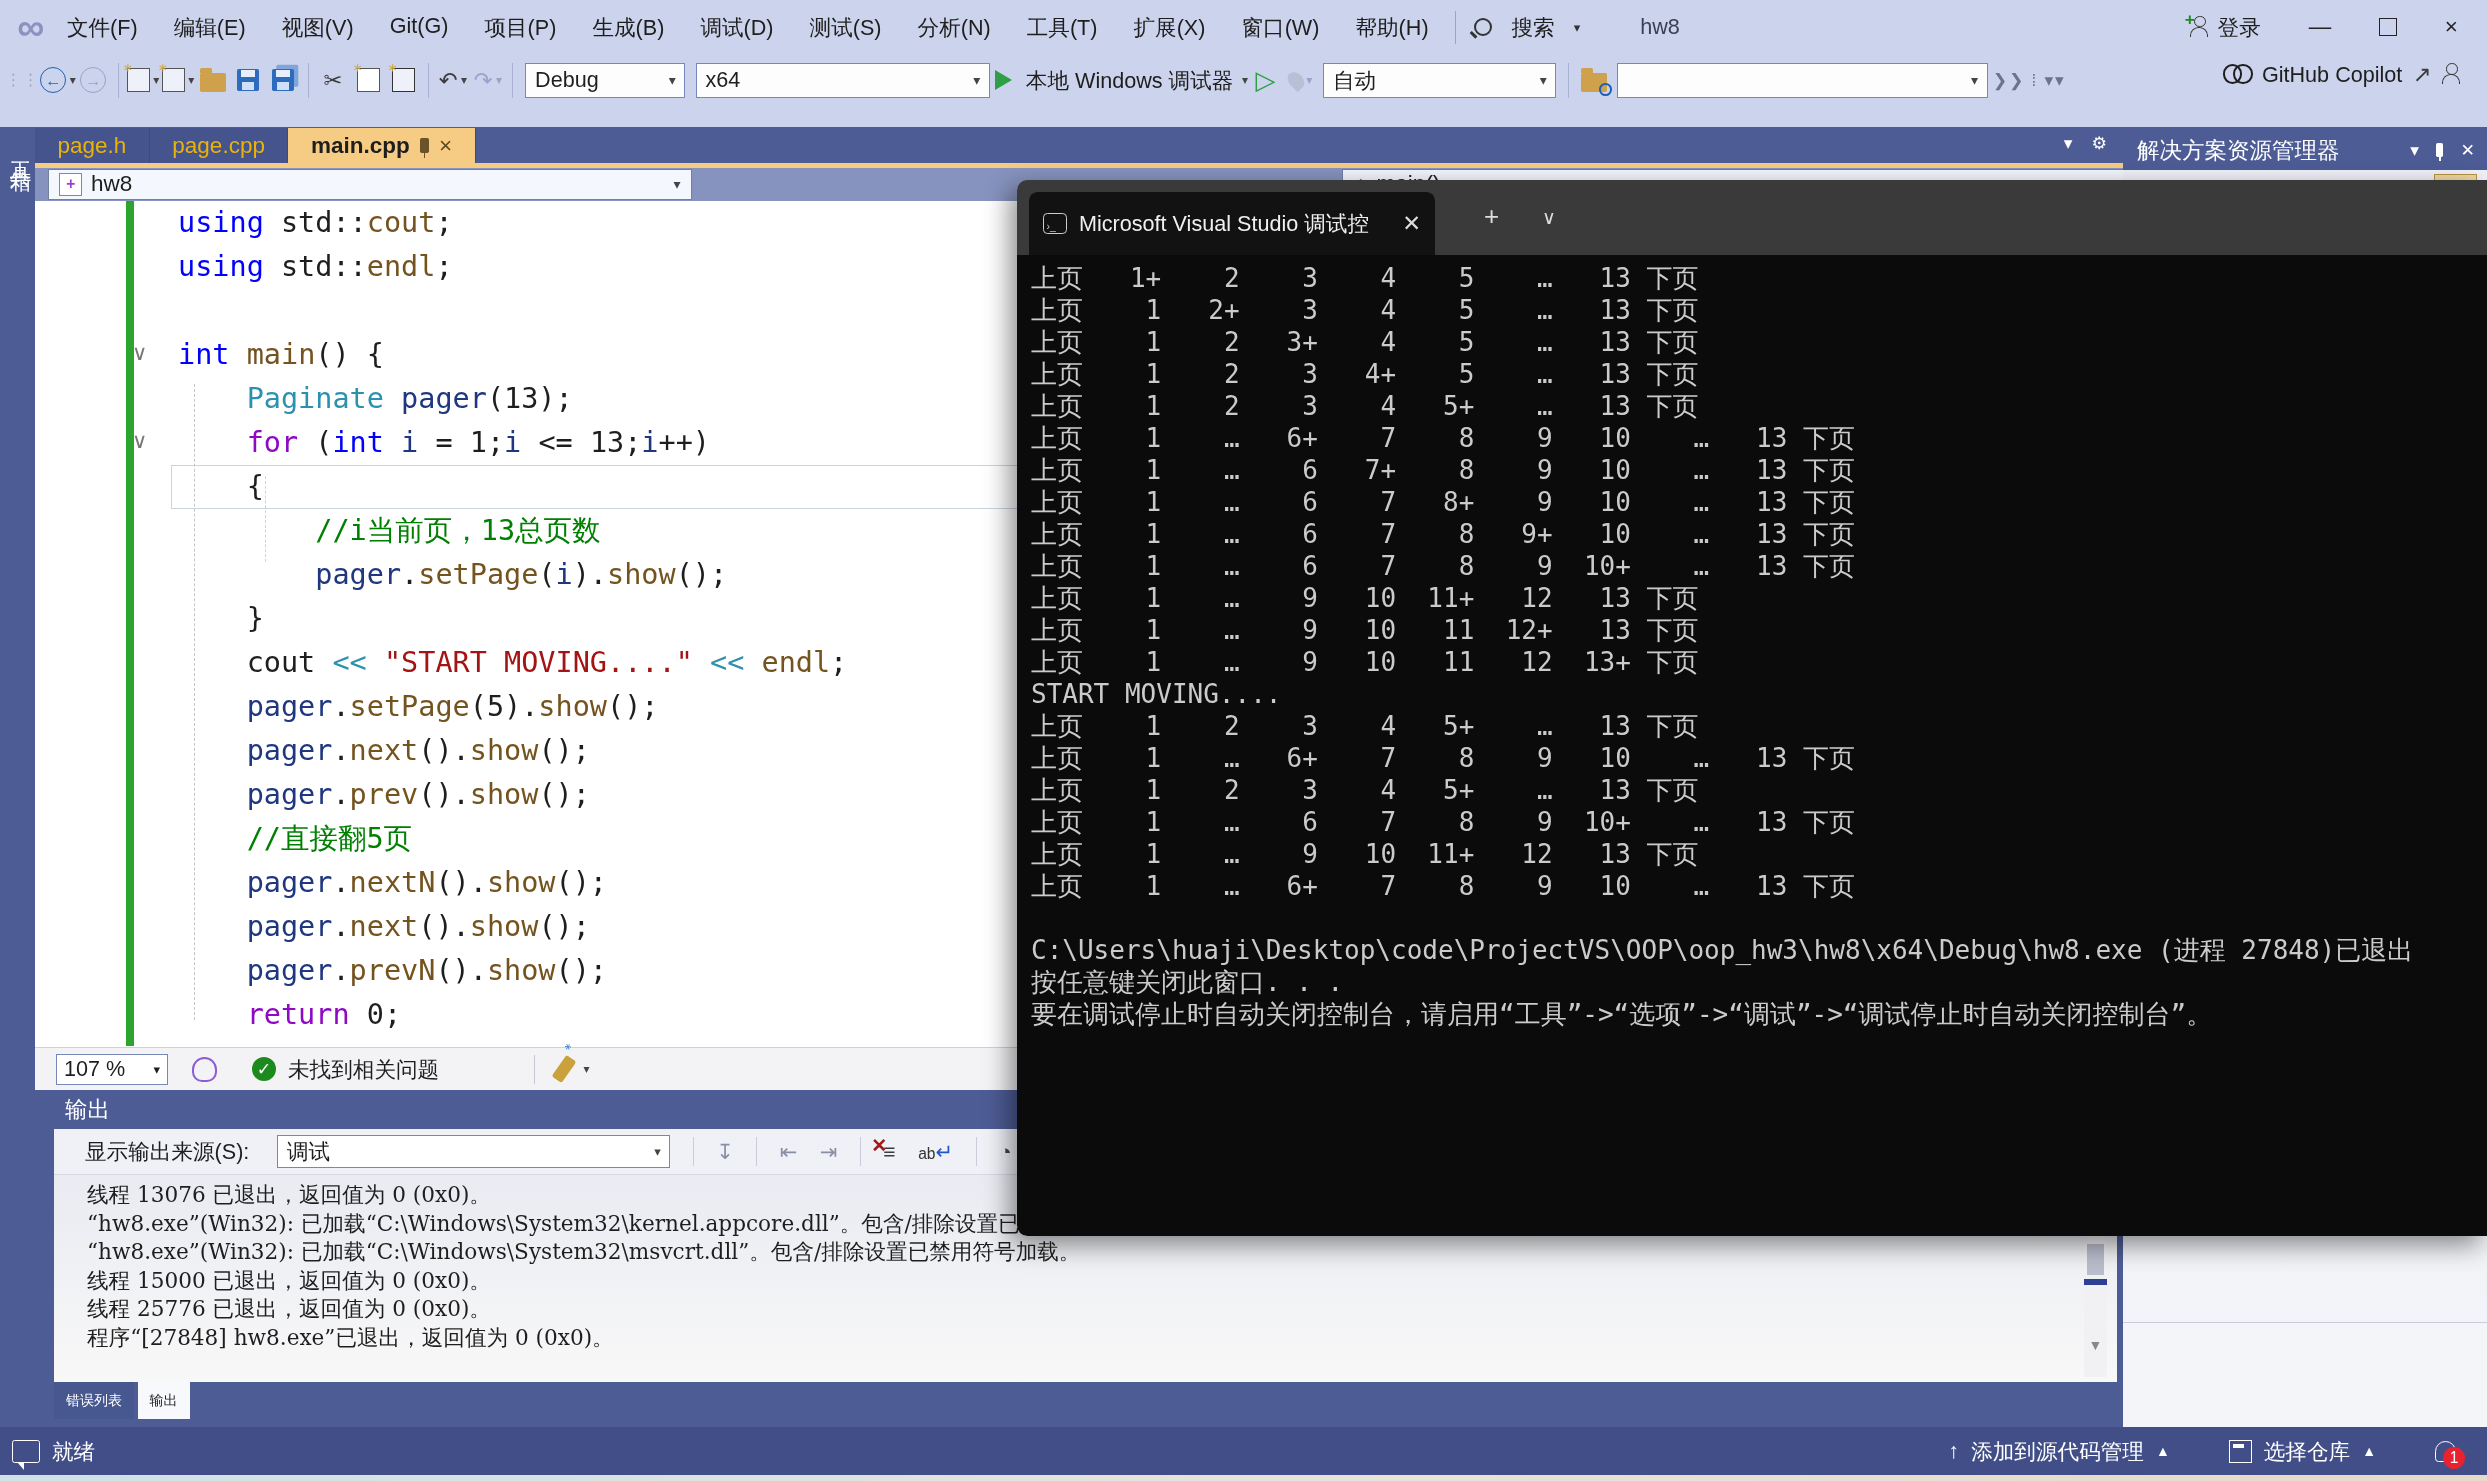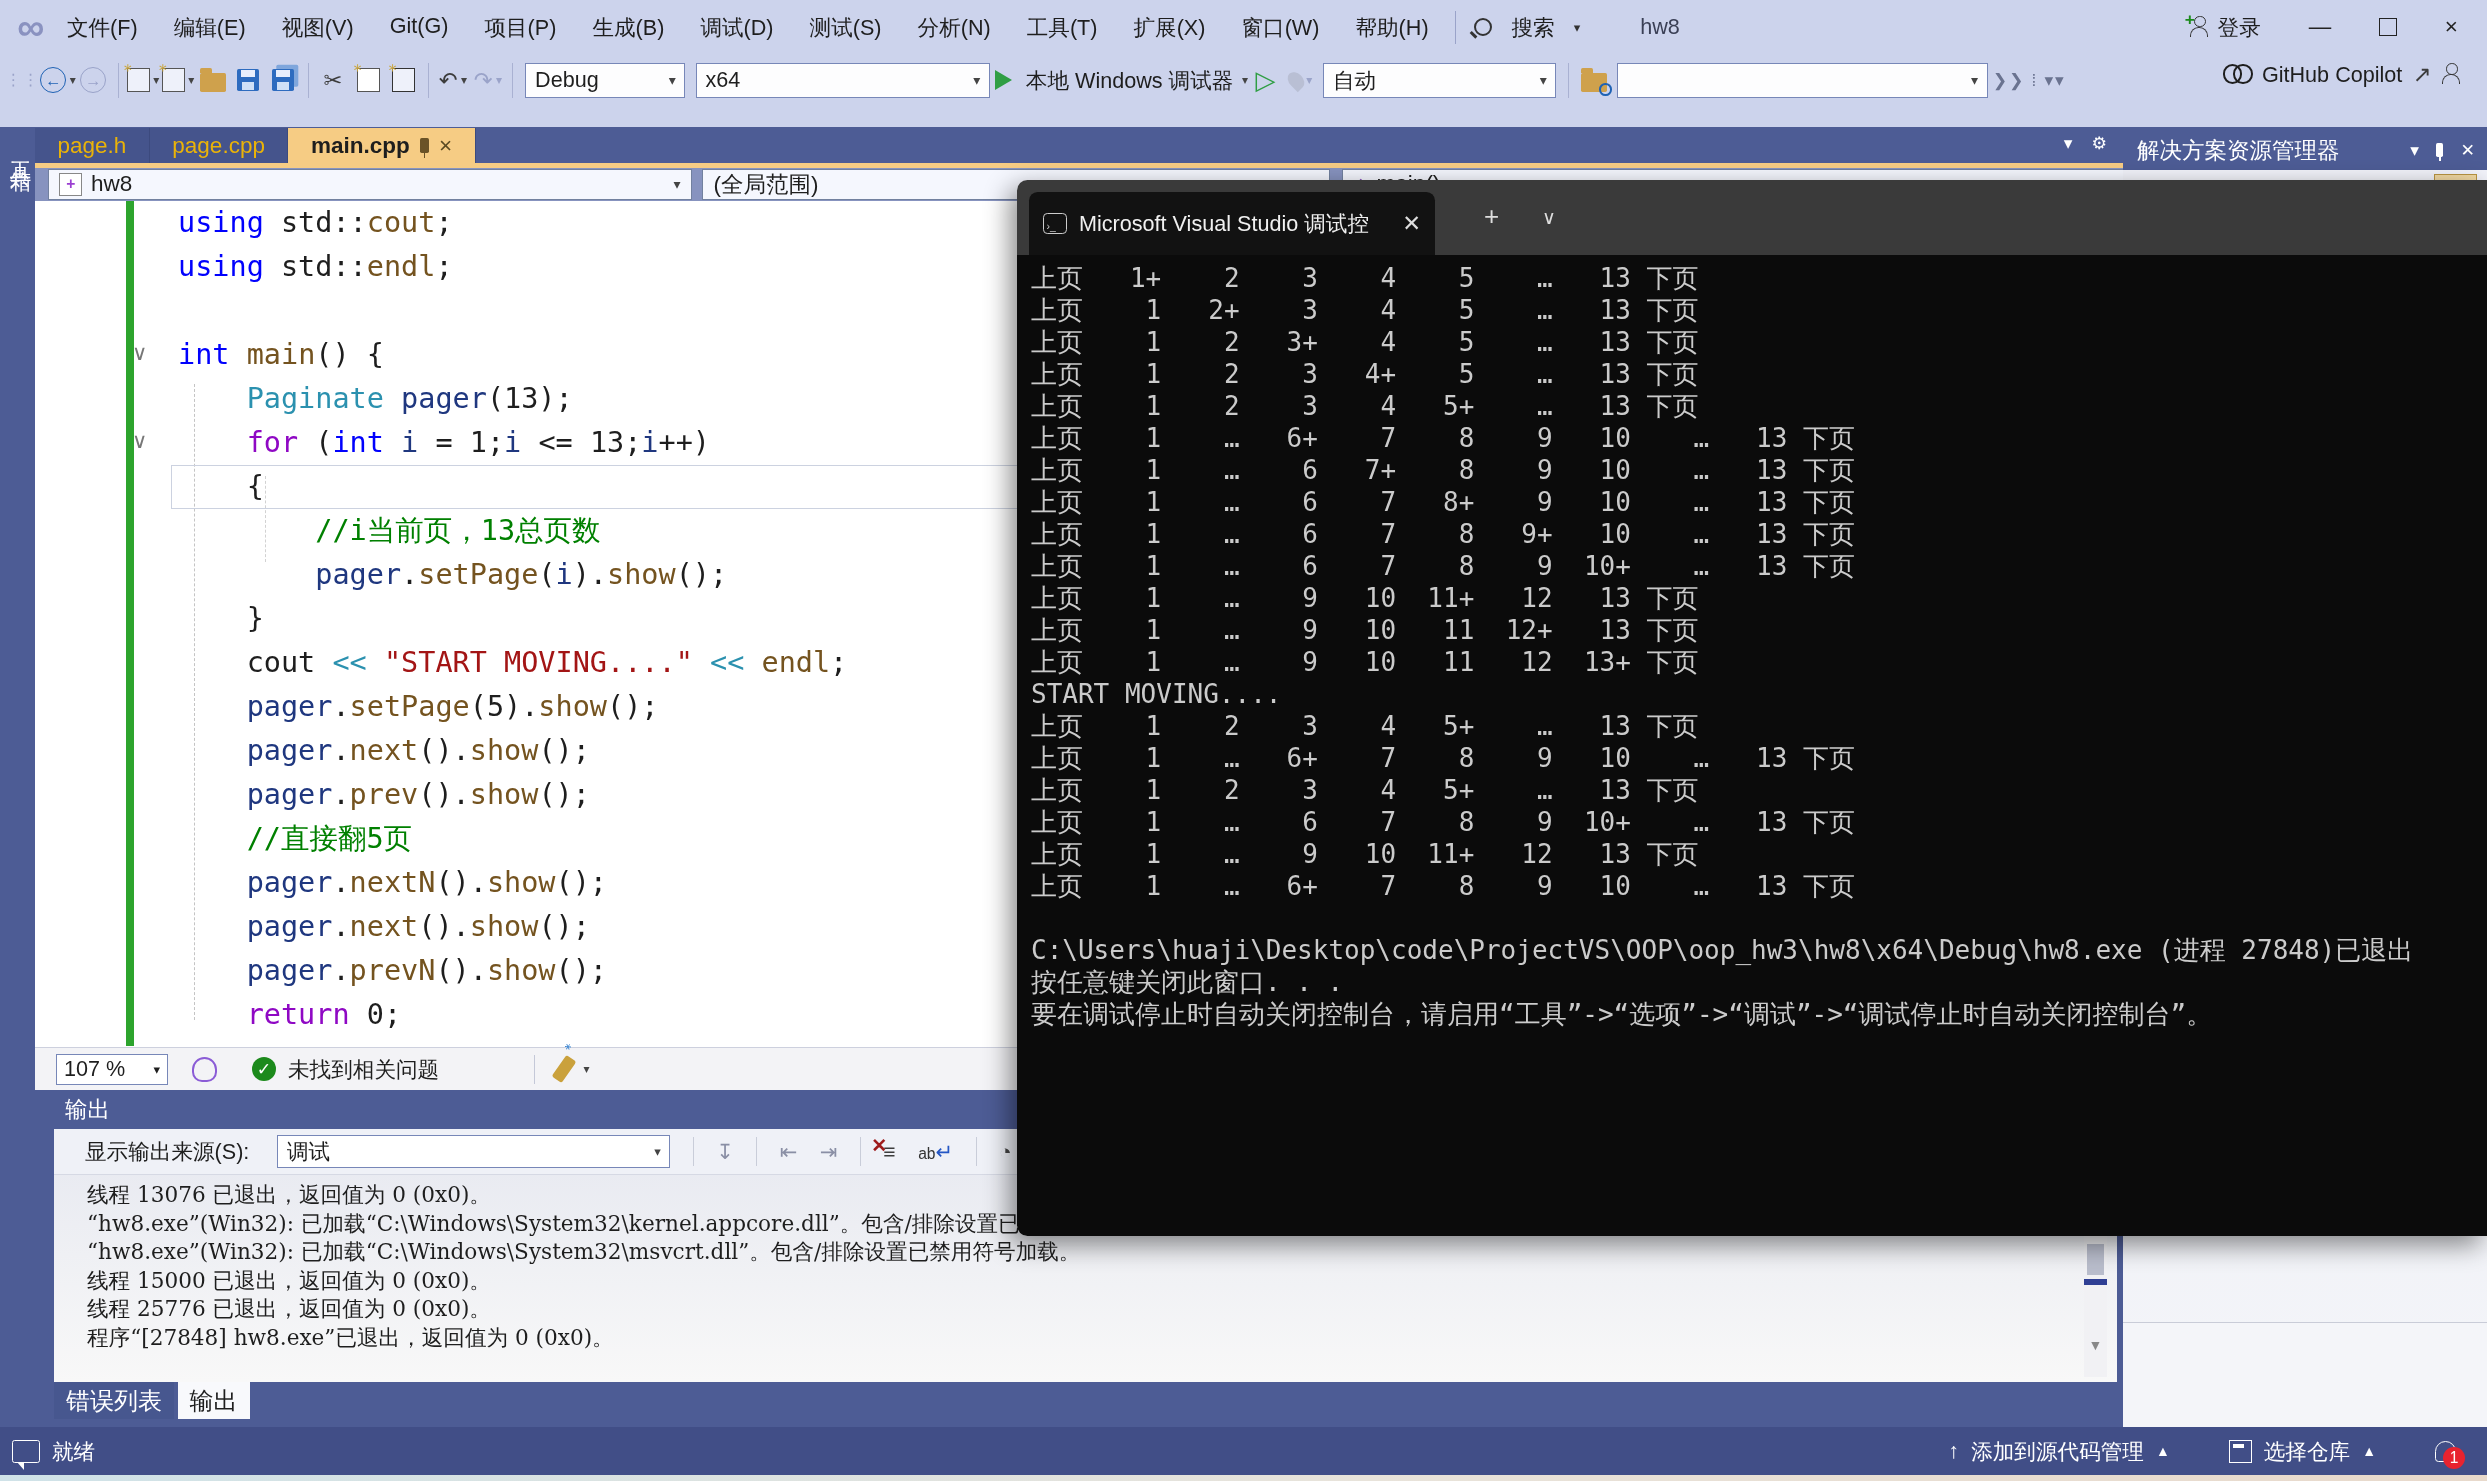--- a/index.html
+++ b/index.html
@@ -123,21 +123,21 @@
   .wrap-icon span{color:#2456c4;font-size:21px;}
   .out-lines{position:absolute;left:0;top:45px;right:52px;bottom:0;overflow:hidden;
              font-family:"DejaVu Serif",serif;font-size:21.6px;color:#1e1e1e;padding:7px 0 0 33px;}
   .out-line{height:28.5px;line-height:28.5px;white-space:pre;}
   .out-scroll{position:absolute;right:10.4px;top:48px;width:22.5px;bottom:5.2px;background:#f1f1f4;}
   .out-thumb{position:absolute;left:2.6px;top:67px;width:17.3px;height:31px;background:#b9bdcc;}
   .out-mark{position:absolute;left:0;top:102px;width:22.5px;height:6px;background:#2f3f94;}
   .out-darr{position:absolute;left:4.3px;bottom:24px;color:#888;font-size:14px;}
   
   .bottom-tabs{position:absolute;left:54px;top:1382px;display:flex;gap:3.5px;}
-  .btab{height:37px;padding:0 12px;font-size:24px;display:flex;align-items:center;}
+  .btab{height:37px;padding:0 12px;font-size:14px;display:flex;align-items:center;}
   .btab.inactive{background:#47578f;color:#fff;}
   .btab.active{background:#f8f9fc;color:#1e1e1e;}
   .statusbar{position:absolute;left:0;top:1427px;width:2487px;height:48px;background:#414e87;color:#fff;
              display:flex;align-items:center;font-size:21.6px;}
   .bubble{position:relative;width:26px;height:21px;border:1.7px solid #fff;border-radius:2.6px;margin:0 12px 0 12px;}
   .bubble::after{content:"";position:absolute;left:3.5px;top:21px;border-left:7px solid transparent;border-right:0 solid transparent;border-top:8.6px solid #fff;}
   .sb-right{margin-left:auto;display:flex;align-items:center;gap:12px;padding-right:31px;}
   .sb-gap{width:35px;}
   .repo-box{width:21px;height:21px;border:1.7px solid #fff;position:relative;}
   .repo-box::after{content:"";position:absolute;left:3.5px;top:3.5px;width:10.4px;height:4.3px;background:#fff;}
@@ -315,24 +315,20 @@
     <div class="docwell-icons">
       <span>▾</span>
       <span>⚙</span>
     </div>
     <div class="orange-line"></div>
 
     <div class="breadcrumb">
       <div class="bc-box bc-proj">
         <span class="cppicon">+</span>
         <span>hw8</span>
-        <span class="carr">▾</span>
-      </div>
-      <div class="bc-box bc-scope">
-        <span>(全局范围)</span>
         <span class="carr">▾</span>
       </div>
       <div class="bc-box bc-member">
         <span class="diamond">◇</span>
         <span>main()</span>
       </div>
     </div>
 
     <div class="editor-white">
       <div class="change-bar"></div>

